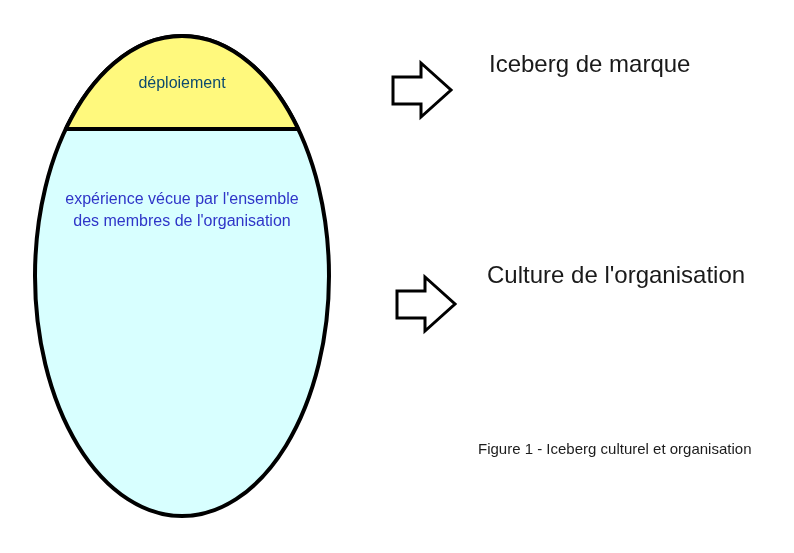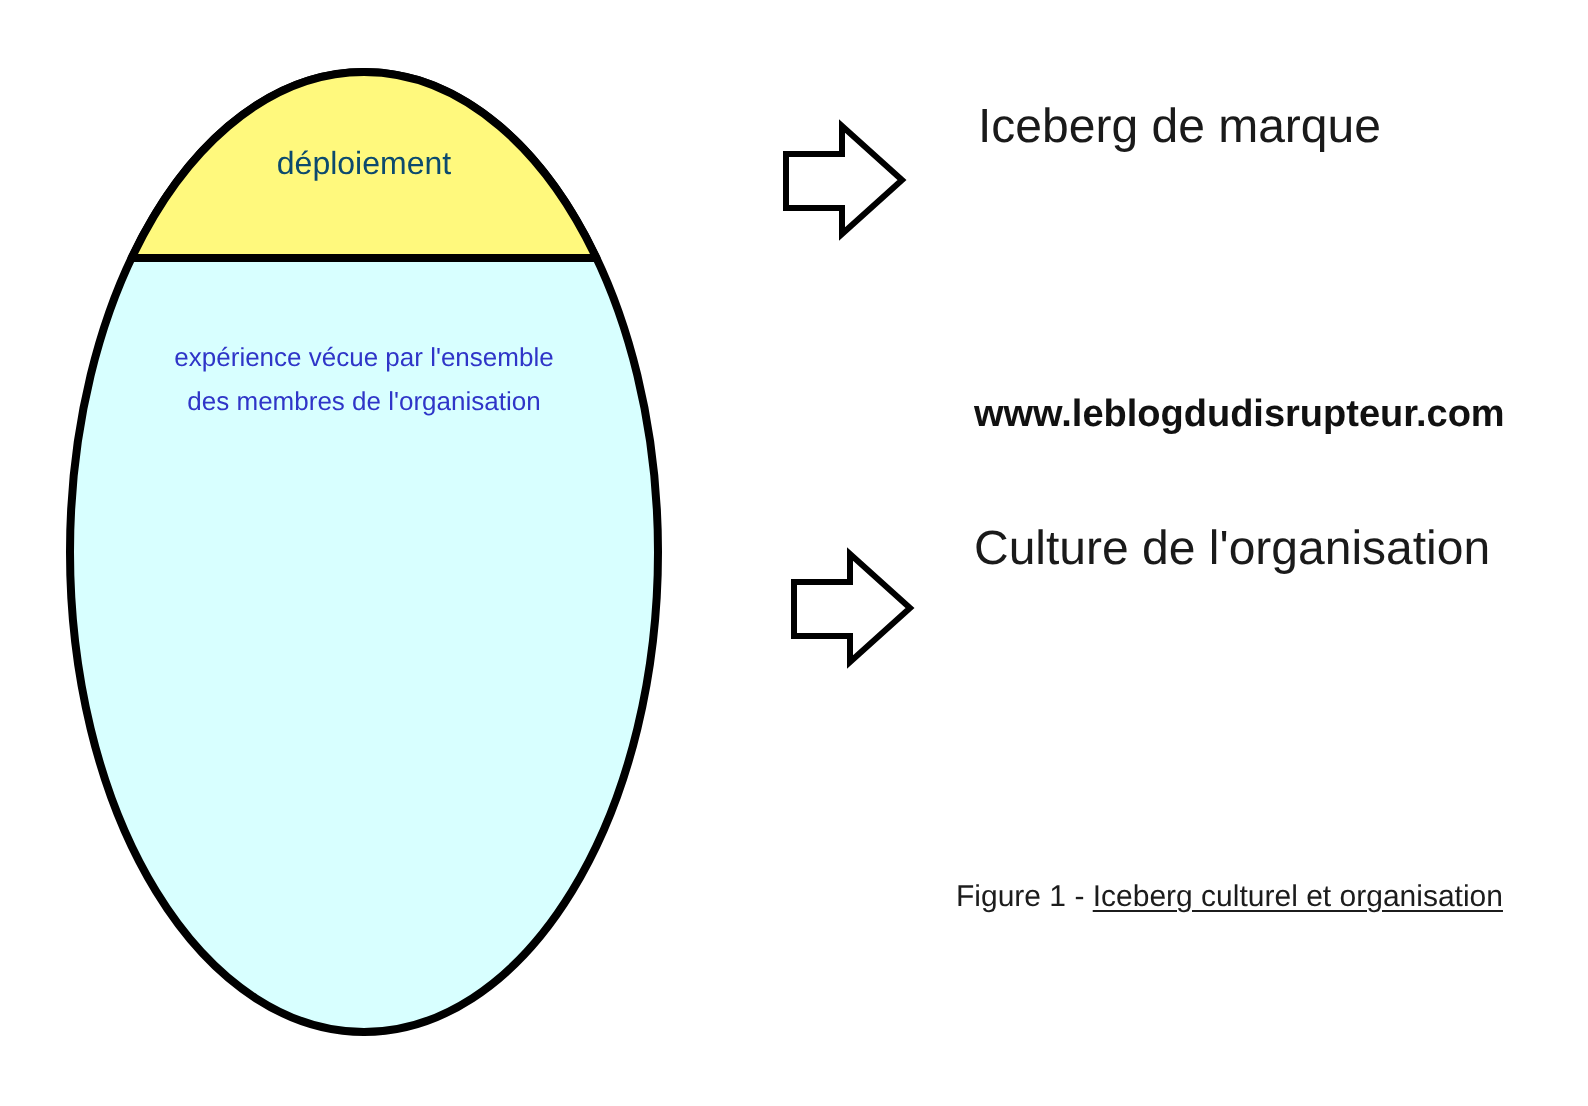--- a/index.html
+++ b/index.html
@@ -19,21 +19,22 @@
   
   .tip-label {
     left: 62px; top: 74px; width: 240px;
     text-align: center;
     font-size: 16px;
     color: #0c4a6e;
   }
   .sec-text {
     text-align: center;
     white-space: pre-line;
-    font-size: 13px;
+    font-size: 16px;
+    margin-top: 20px;
   }
   .sec-blue  { left: 28px;  top: 168px; width: 308px; line-height: 22px; }
   .sec-red   { left: 18px;  top: 272px; width: 328px; line-height: 23px; }
   .sec-green { left: 40px;  top: 398px; width: 285px; line-height: 22.5px; }
 
   
   .heading {
     font-size: 24px;
     line-height: 28px;
     color: #1a1a1a;
@@ -59,21 +60,20 @@
     white-space: nowrap;
   }
 
   .figure-caption {
     left: 478px; top: 440px;
     font-size: 15px;
     white-space: nowrap;
     color: #1c1c1c;
   }
   .figure-caption .caption-link {
-    text-decoration: underline;
     text-underline-offset: 2px;
   }
 </style>
 </head>
 <body>
 
 <div id="stage">
 
   <svg id="diagram-svg" width="794" height="553" viewBox="0 0 794 553">
 
@@ -88,21 +88,20 @@
   <div class="abs tip-label">déploiement</div>
 
   <div class="abs sec-text sec-blue" style="color: rgb(47, 53, 200);">expérience vécue par l'ensemble
 des membres de l'organisation</div>
 
 
 
   <div class="abs heading h-brand">Iceberg de marque</div>
 
 
-  <div class="abs site-url">www.leblogdudisrupteur.com</div>
 
   <div class="abs heading h-org">Culture de l'organisation</div>
 
 
   <div class="abs figure-caption">
     <span>Figure 1 - </span><span class="caption-link">Iceberg culturel et organisation</span>
   </div>
 
 </div>
 

